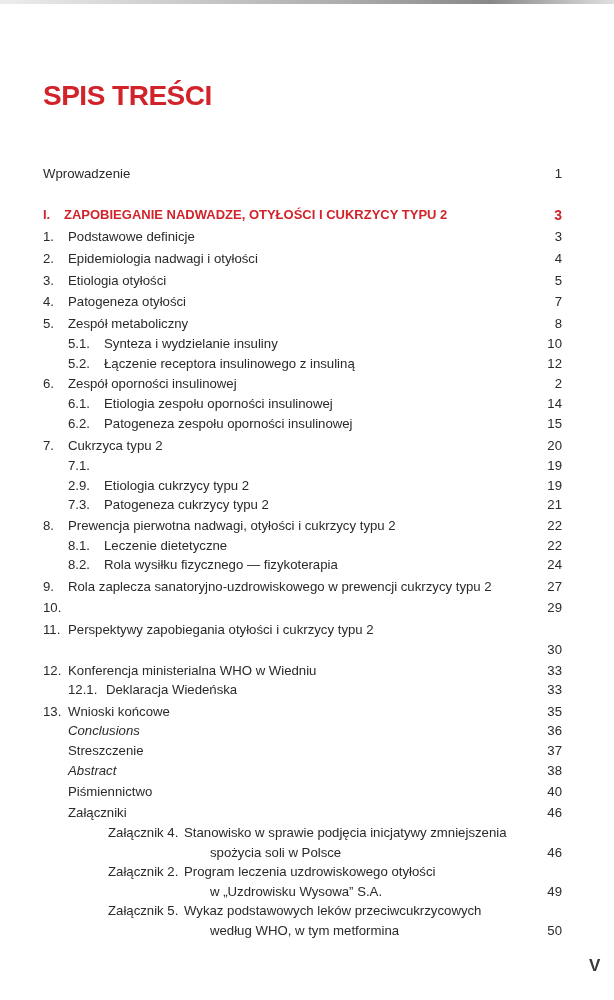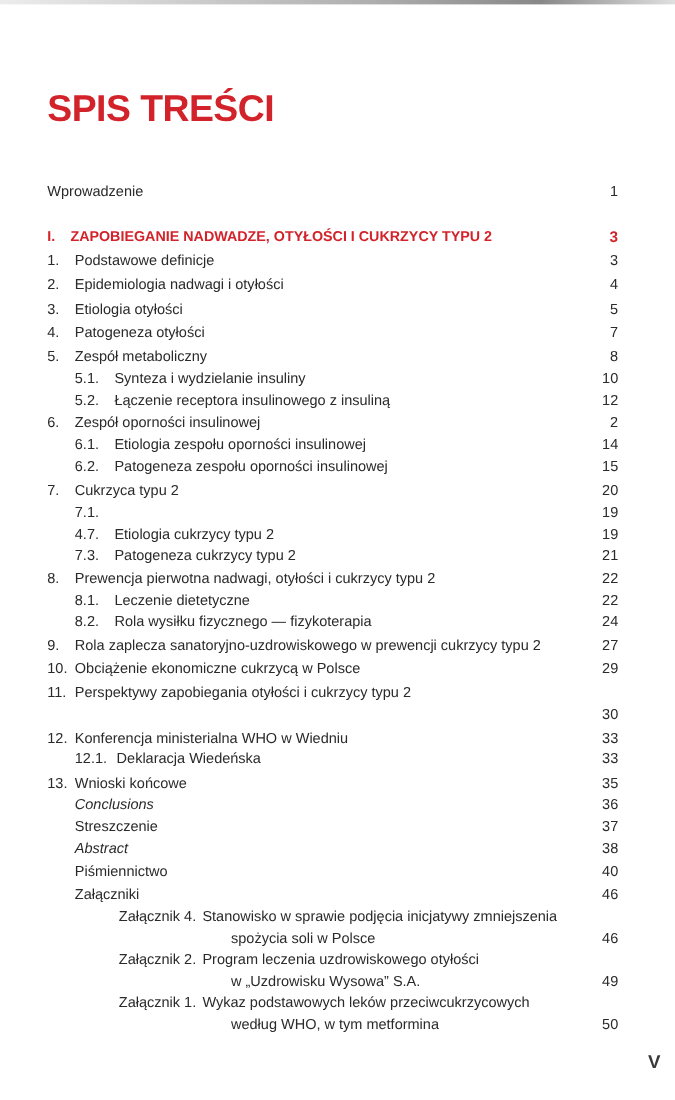--- a/index.html
+++ b/index.html
@@ -9,21 +9,21 @@
     font-family: "Liberation Sans", "DejaVu Sans", sans-serif;
     color: #2a2a2a;
   }
   .top-shade {
     position: absolute; left: 0; top: 0; width: 614px; height: 4px;
     background: linear-gradient(to right, #e8e8e8 0%, #9a9a9a 55%, #6a6a6a 80%, #d8d8d8 100%);
     opacity: 0.8;
   }
   .title {
     position: absolute; left: 43px; top: 80px;
-    font-size: 34px; font-weight: bold; color: #d2232a;
+    font-size: 28px; font-weight: bold; color: #d2232a;
     letter-spacing: -0.5px;
   }
   .toc { position: absolute; left: 0; top: 0; width: 614px; }
   .row {
     position: absolute; left: 0; width: 614px; height: 20px;
     font-size: 13.2px; line-height: 20px; white-space: nowrap;
   }
   .row .num { position: absolute; }
   .row .txt { position: absolute; }
   .row .pg { position: absolute; right: 52px; text-align: right; }
@@ -108,21 +108,21 @@
   <div class="row" style="top:436px">
     <span class="num" style="left:43px">7.</span>
     <span class="txt" style="left:68px">Cukrzyca typu 2</span>
     <span class="pg">20</span>
   </div>
   <div class="row" style="top:456px">
     <span class="num" style="left:68px">7.1.</span>
     <span class="pg">19</span>
   </div>
   <div class="row" style="top:476px">
-    <span class="num" style="left:68px">4.7.</span>
+    <span class="num" style="left:68px">2.9.</span>
     <span class="txt" style="left:104px">Etiologia cukrzycy typu 2</span>
     <span class="pg">19</span>
   </div>
   <div class="row" style="top:495px">
     <span class="num" style="left:68px">7.3.</span>
     <span class="txt" style="left:104px">Patogeneza cukrzycy typu 2</span>
     <span class="pg">21</span>
   </div>
   <div class="row" style="top:516px">
     <span class="num" style="left:43px">8.</span>
@@ -139,21 +139,20 @@
     <span class="txt" style="left:104px">Rola wysiłku fizycznego — fizykoterapia</span>
     <span class="pg">24</span>
   </div>
   <div class="row" style="top:577px">
     <span class="num" style="left:43px">9.</span>
     <span class="txt" style="left:68px">Rola zaplecza sanatoryjno-uzdrowiskowego w prewencji cukrzycy typu 2</span>
     <span class="pg">27</span>
   </div>
   <div class="row" style="top:598px">
     <span class="num" style="left:43px">10.</span>
-    <span class="txt" style="left:68px">Obciążenie ekonomiczne cukrzycą w Polsce</span>
     <span class="pg">29</span>
   </div>
   <div class="row" style="top:620px">
     <span class="num" style="left:43px">11.</span>
     <span class="txt" style="left:68px">Perspektywy zapobiegania otyłości i cukrzycy typu 2</span>
   </div>
   <div class="row" style="top:640px">
     <span class="pg">30</span>
   </div>
   <div class="row" style="top:661px">
@@ -202,21 +201,21 @@
   </div>
   <div class="row" style="top:862px">
     <span class="num" style="left:108px">Załącznik 2.</span>
     <span class="txt" style="left:184px">Program leczenia uzdrowiskowego otyłości</span>
   </div>
   <div class="row" style="top:882px">
     <span class="txt" style="left:210px">w „Uzdrowisku Wysowa” S.A.</span>
     <span class="pg">49</span>
   </div>
   <div class="row" style="top:901px">
-    <span class="num" style="left:108px">Załącznik 1.</span>
+    <span class="num" style="left:108px">Załącznik 5.</span>
     <span class="txt" style="left:184px">Wykaz podstawowych leków przeciwcukrzycowych</span>
   </div>
   <div class="row" style="top:921px">
     <span class="txt" style="left:210px">według WHO, w tym metformina</span>
     <span class="pg">50</span>
   </div>
 </div>
 
 <div class="folio">V</div>
 

